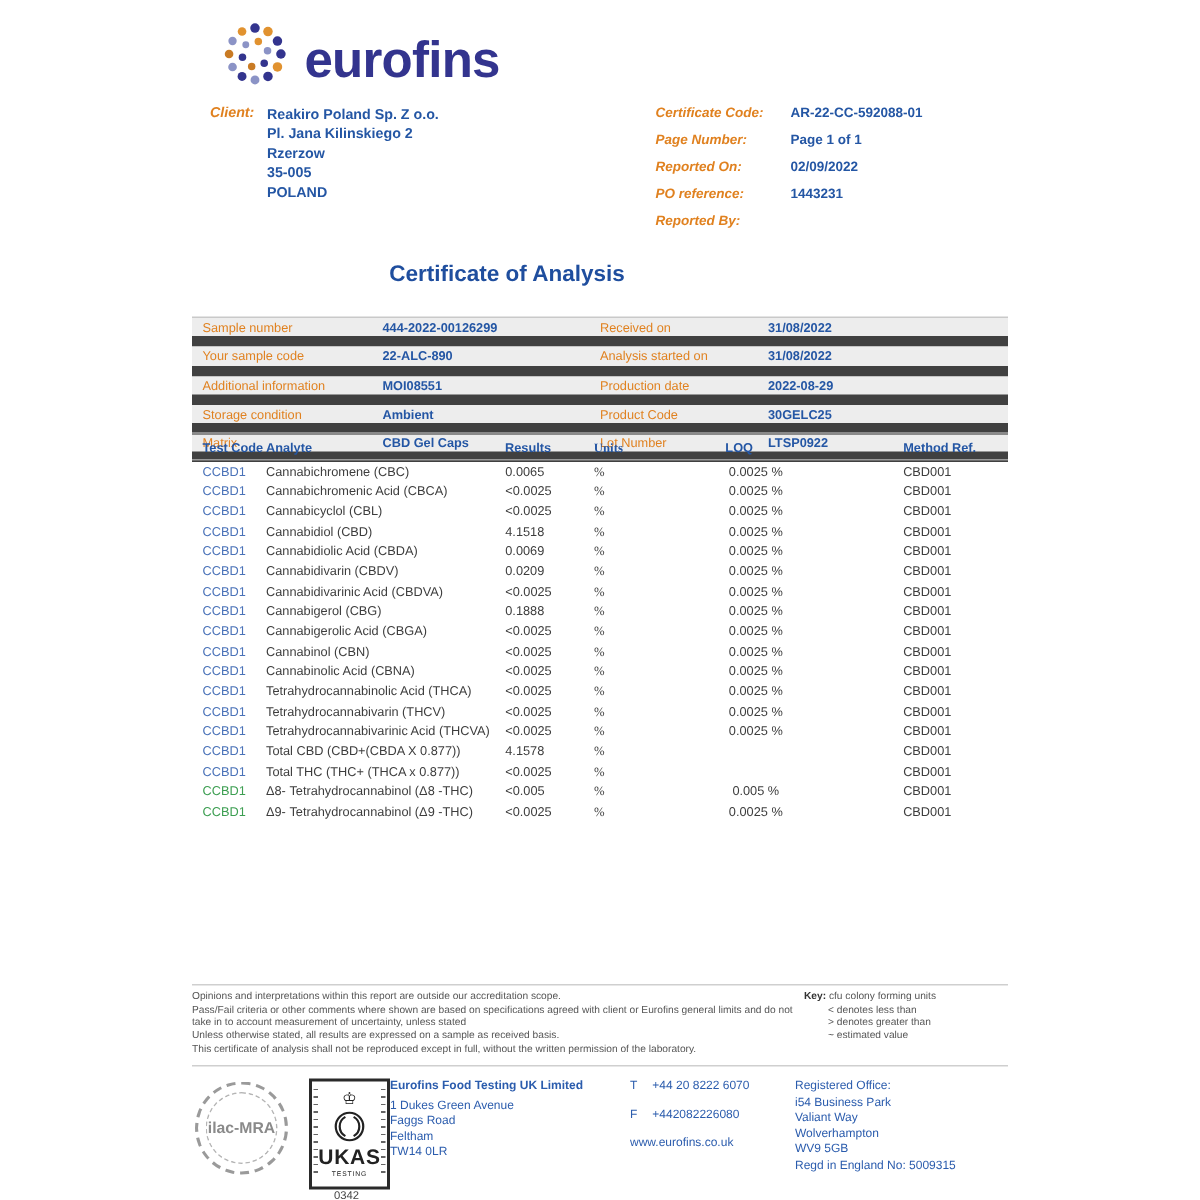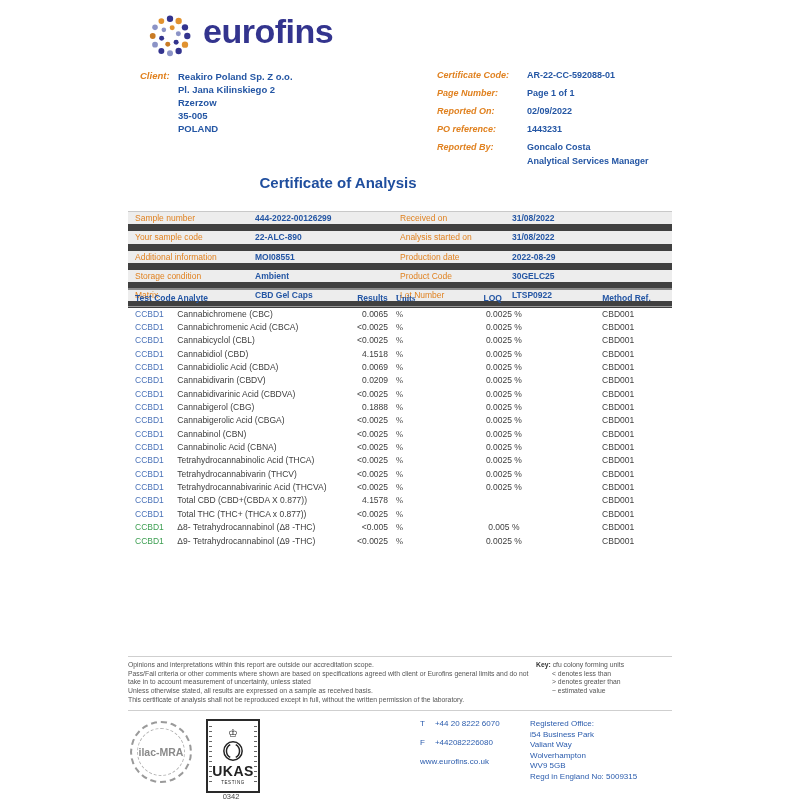--- a/index.html
+++ b/index.html
@@ -4,21 +4,21 @@
 <style>
   html,body{margin:0;padding:0;}
   body{
     width:800px;height:800px;position:relative;overflow:hidden;
     background:#ffffff;color:#3d3d3d;
     font-family:"Liberation Sans", sans-serif;
   }
   .abs{position:absolute;}
 
   
-  .logo{left:146px;top:12px;display:flex;align-items:flex-start;gap:9px;}
+  .logo{left:146px;top:12px;display:flex;align-items:flex-end;gap:9px;}
   .logo svg{width:48px;height:48px;}
   .brand{font-size:34px;font-weight:600;color:#33348e;letter-spacing:-0.5px;}
 
   
   .client{left:140px;top:70px;display:flex;font-size:9.5px;}
   .client .lbl{width:38px;color:#e0811f;font-weight:bold;font-style:italic;}
   .client-lines{color:#2456a4;font-weight:bold;line-height:13px;}
 
   
   .certinfo{left:437px;top:70px;font-size:9px;}
@@ -41,21 +41,21 @@
   .sample-row .rv{flex:1;padding-left:7px;color:#2456a4;font-weight:bold;}
 
   
   .results{left:128px;top:288px;width:544px;font-size:8.5px;}
   .thead{display:flex;height:16px;align-items:center;
          border-top:2px solid #8a8a8a;border-bottom:1px solid #9a9a9a;
          color:#2456a4;font-weight:bold;}
   .trow{display:flex;height:13.35px;align-items:center;}
   .c-code{width:50px;padding-left:7px;box-sizing:border-box;}
   .c-analyte{width:162px;}
-  .c-res{width:52px;text-align:right;}
+  .c-res{width:52px;}
   .c-units{width:36px;padding-left:8px;box-sizing:border-box;font-family:Liberation Serif, serif;}
   .c-loq{width:163px;text-align:center;}
   .c-method{width:89px;padding-left:18px;box-sizing:border-box;}
   .thead .c-loq{padding-right:22px;box-sizing:border-box;}
   .code{color:#4a72b8;}
   .code.green{color:#3c9e51;}
 
   
   .disc{left:128px;top:656px;width:544px;border-top:1px solid #cfcfcf;
         padding-top:4px;display:flex;}
@@ -155,24 +155,20 @@
     <div class="cert-row">
       <span class="lbl">PO reference:</span>
       <span>
         <span class="val" style="display:block">1443231</span>
         <span class="val2" style="display:block"></span>
       </span>
     </div>
 
     <div class="cert-row">
       <span class="lbl">Reported By:</span>
-      <span>
-        <span class="val" style="display:block">Goncalo Costa</span>
-        <span class="val2" style="display:block">Analytical Services Manager</span>
-      </span>
     </div>
   </div>
 
 <div class="abs title">Certificate of Analysis</div>
 
 <div class="abs sample">
 
     <div class="sample-row">
       <span class="sl">Sample number</span>
       <span class="sv">444-2022-00126299</span>
@@ -420,20 +416,30 @@
     <svg width="22" height="22" viewBox="0 0 24 24">
       <circle cx="12" cy="12" r="10" fill="none" stroke="#222" stroke-width="1.6"></circle>
       <path d="M9,5 A 8 8 0 0 0 9,19" fill="none" stroke="#222" stroke-width="1.6"></path>
       <path d="M15,5 A 8 8 0 0 1 15,19" fill="none" stroke="#222" stroke-width="1.6"></path>
     </svg>
     <span class="ukas-name">UKAS</span>
     <span class="ukas-sub">TESTING</span>
   </div>
   <div class="ukas-num">0342</div>
 
+  <div class="addr">
+    <div class="name">Eurofins Food Testing UK Limited</div>
+    <div>
+
+    <div>1 Dukes Green Avenue</div>
+        <div>Faggs Road</div>
+        <div>Feltham</div>
+        <div>TW14 0LR</div>
+      </div>
+  </div>
 
   <div class="contact">
     <div class="c-row">
       <span>T</span>
       <span>+44 20 8222 6070</span>
     </div>
     <div class="c-row">
       <span>F</span>
       <span>+442082226080</span>
     </div>

